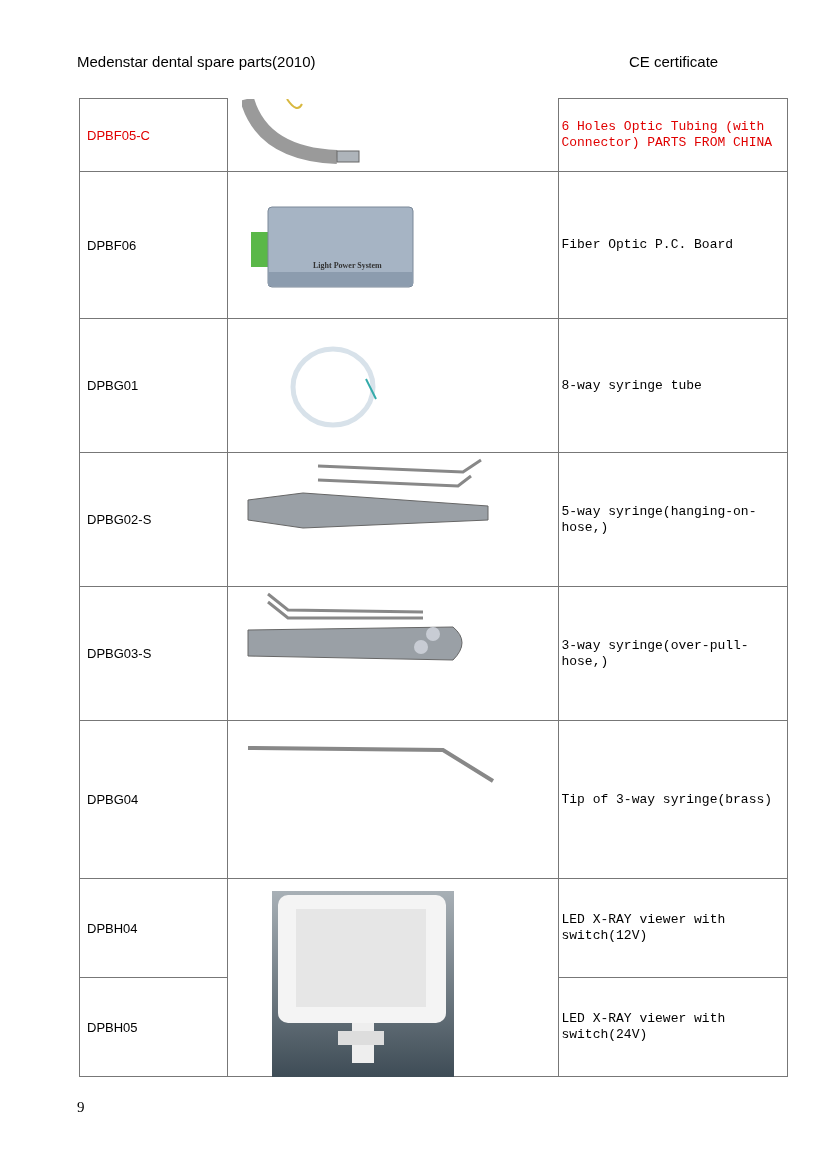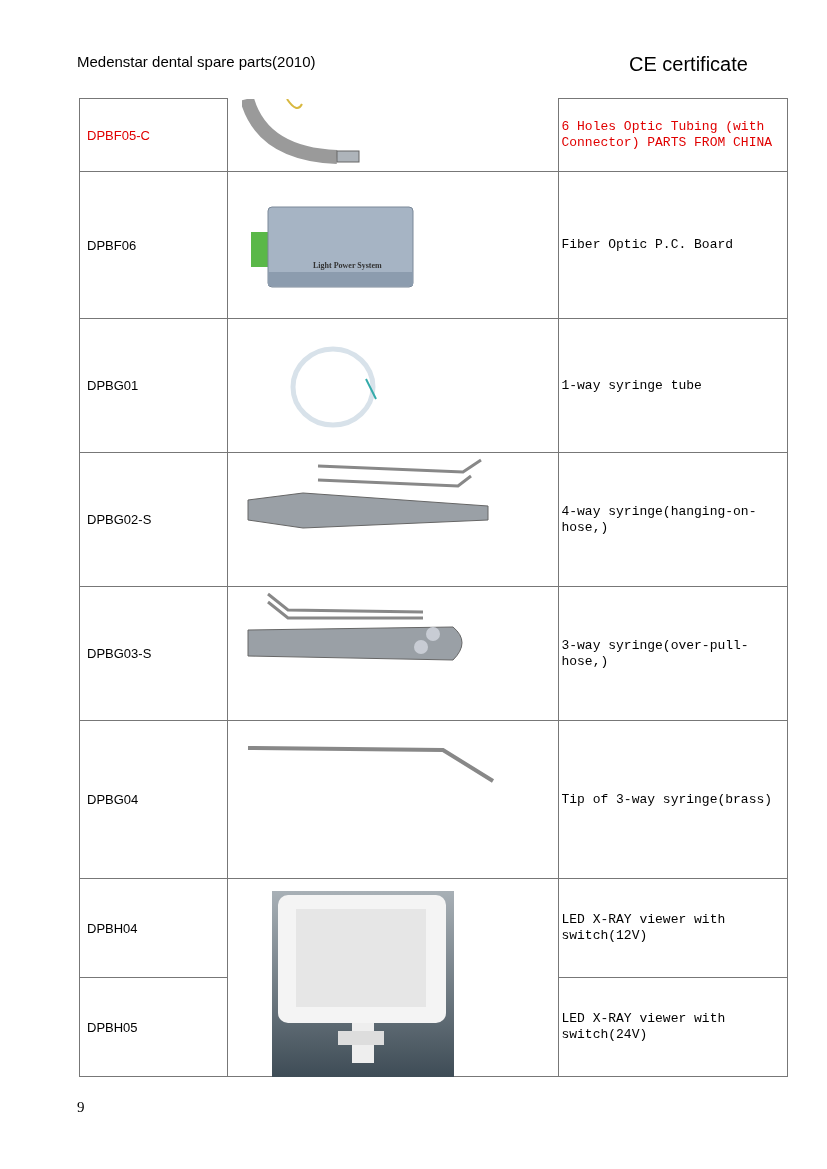--- a/index.html
+++ b/index.html
@@ -1,18 +1,18 @@
 <!DOCTYPE html>
 <html><head>
 <meta charset="utf-8">
 <style>
   html,body{margin:0;padding:0;background:#fff;}
   body{width:827px;height:1169px;position:relative;overflow:hidden;font-family:"Liberation Sans",sans-serif;color:#000;}
   .hdr-left{position:absolute;left:77px;top:53px;font-size:15px;}
-  .hdr-right{position:absolute;left:629px;top:53px;font-size:20px;}
+  .hdr-right{position:absolute;left:629px;top:53px;font-size:15px;}
   table{position:absolute;left:79px;top:98px;border-collapse:collapse;width:709px;padding-left:25px;}
   td{border:1px solid #777;font-size:13px;vertical-align:middle;padding:0 0 0 7px;}
   td.code{width:138px;}
   td.img{width:325px;padding:0;position:relative;text-align:center;}
   td.desc{width:222px;padding-left:2px;line-height:16px;font-family:Liberation Mono, monospace;}
   .red{color:#e00000;}
   tr.r0 td.img{border-top:none;}
   .pic{position:absolute;}
 </style>
 </head>
@@ -47,32 +47,32 @@
     <td class="desc">Fiber Optic P.C. Board</td>
   </tr>
   <tr style="height:134px">
     <td class="code">DPBG01</td>
     <td class="img">
       <svg class="pic" style="left:50px;top:20px" width="110" height="100">
         <ellipse cx="55" cy="48" rx="40" ry="38" stroke="#d8e2ea" stroke-width="5" fill="none"></ellipse>
         <path d="M88,40 L98,60" stroke="#3aa" stroke-width="2"></path>
       </svg>
     </td>
-    <td class="desc">1-way syringe tube</td>
+    <td class="desc">8-way syringe tube</td>
   </tr>
   <tr style="height:134px">
     <td class="code">DPBG02-S</td>
     <td class="img">
       <svg class="pic" style="left:15px;top:5px" width="250" height="80">
         <path d="M75,8 L220,14 L238,2" stroke="#888" stroke-width="3" fill="none"></path>
         <path d="M75,22 L215,28 L228,18" stroke="#888" stroke-width="3" fill="none"></path>
         <path d="M5,42 L60,35 L245,48 L245,62 L60,70 L5,62 Z" fill="#9aa0a6" stroke="#666"></path>
       </svg>
     </td>
-    <td class="desc">4-way syringe(hanging-on-hose,)</td>
+    <td class="desc">5-way syringe(hanging-on-hose,)</td>
   </tr>
   <tr style="height:134px">
     <td class="code">DPBG03-S</td>
     <td class="img">
       <svg class="pic" style="left:15px;top:5px" width="240" height="80">
         <path d="M25,2 L45,18 L180,20" stroke="#888" stroke-width="3" fill="none"></path>
         <path d="M25,10 L45,26 L180,26" stroke="#888" stroke-width="3" fill="none"></path>
         <path d="M5,38 L210,35 Q228,50 210,68 L5,64 Z" fill="#9aa0a6" stroke="#666"></path>
         <circle cx="190" cy="42" r="7" fill="#c8ccd4"></circle>
             <circle cx="178" cy="55" r="7" fill="#c8ccd4"></circle>

